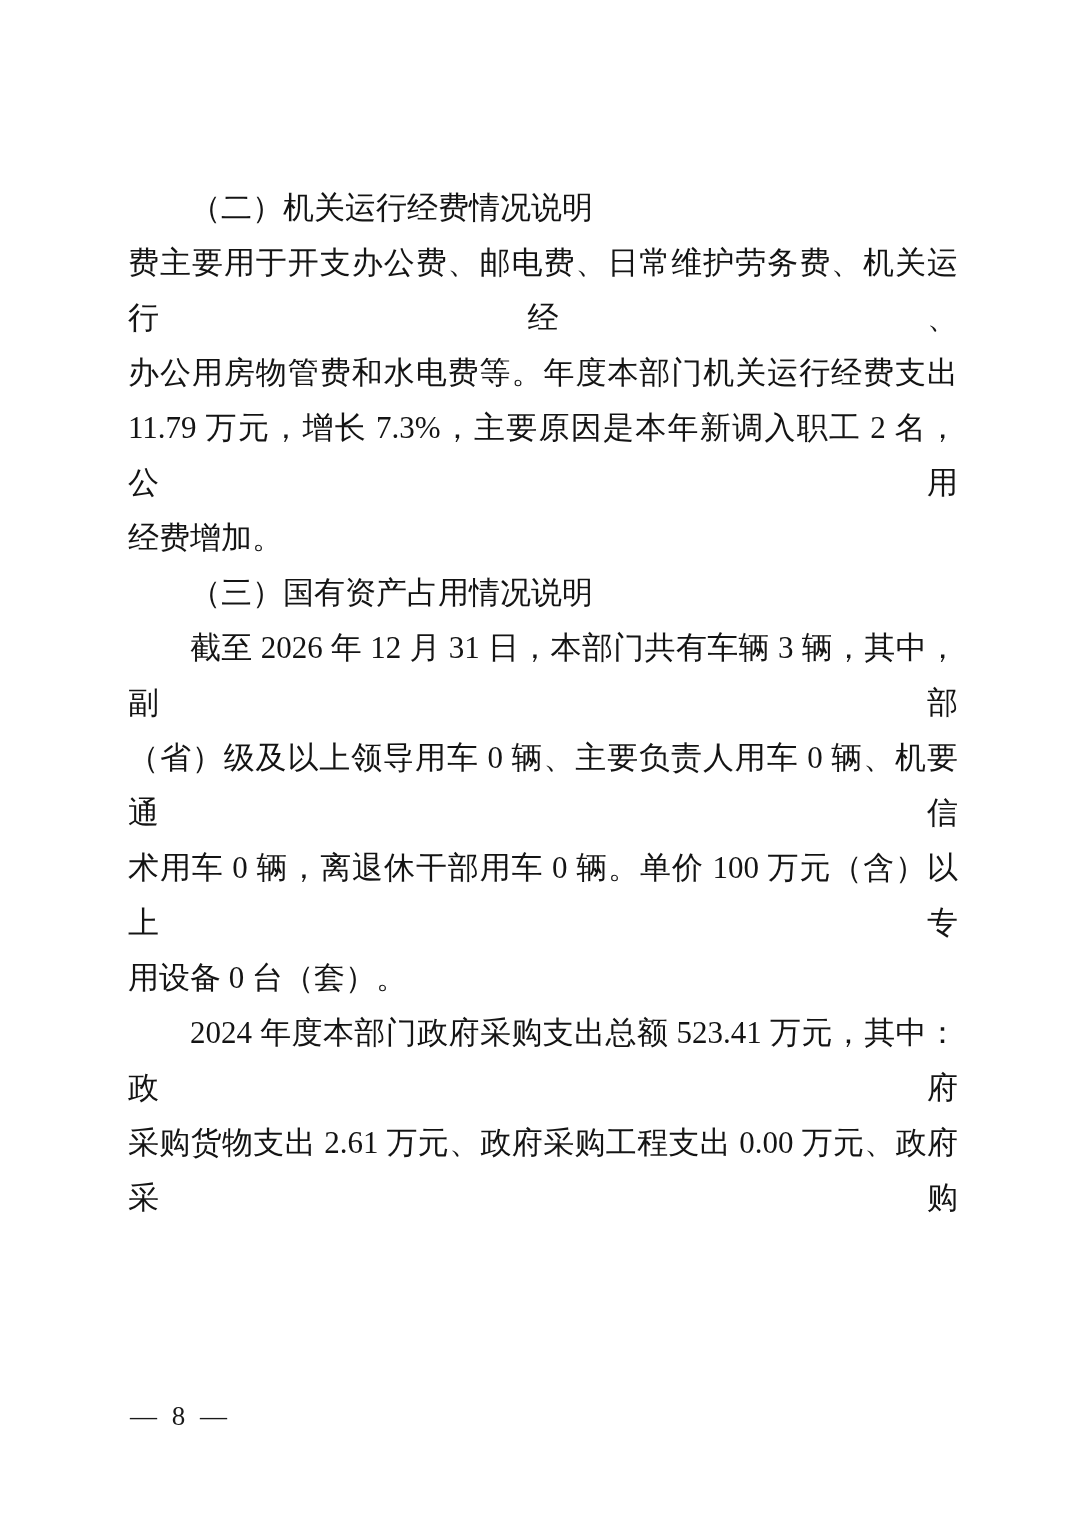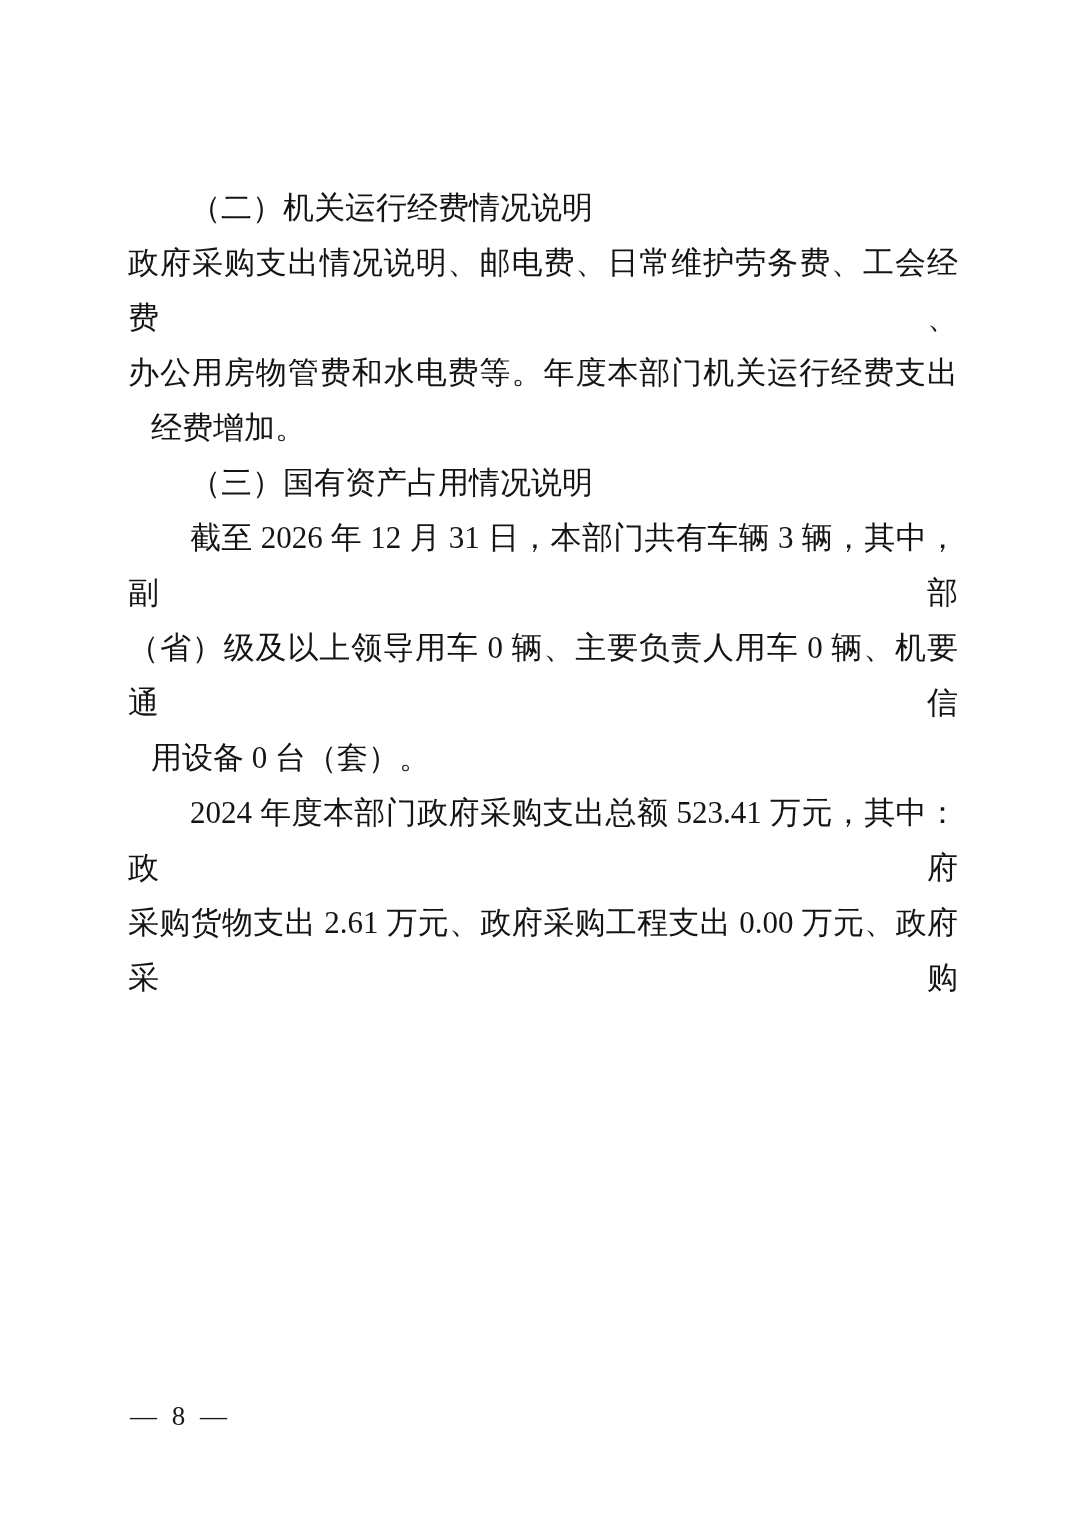--- a/index.html
+++ b/index.html
@@ -32,21 +32,20 @@
     text-align: justify;
     text-align-last: justify;
     text-justify: inter-character;
     white-space: normal;
   }
   .para-first {
     text-indent: 2em;
   }
   .para-last {
     text-align-last: left;
-    margin-left: 23px;
   }
   .sec-heading {
     font-size: 31px;
     line-height: 55px;
     text-indent: 2em;
     text-align: center;
     text-align-last: left;
   }
   .page-number {
     position: absolute;
@@ -58,27 +57,29 @@
     color: #1a1a1a;
   }
 </style>
 </head>
 <body>
 
 <div class="page">
   <div class="content">
 
     <div class="sec-heading">（二）机关运行经费情况说明</div>
-    <div class="line">政府采购支出情况说明、邮电费、日常维护劳务费、工会经费、</div>
+    <div class="line">费主要用于开支办公费、邮电费、日常维护劳务费、机关运行经、</div>
     <div class="line">办公用房物管费和水电费等。年度本部门机关运行经费支出</div>
+    <div class="line">11.79 万元，增长 7.3%，主要原因是本年新调入职工 2 名，公用</div>
     <div class="line para-last">经费增加。</div>
 
     <div class="sec-heading">（三）国有资产占用情况说明</div>
     <div class="line para-first">截至 2026 年 12 月 31 日，本部门共有车辆 3 辆，其中，副部</div>
     <div class="line">（省）级及以上领导用车 0 辆、主要负责人用车 0 辆、机要通信</div>
+    <div class="line">术用车 0 辆，离退休干部用车 0 辆。单价 100 万元（含）以上专</div>
     <div class="line para-last">用设备 0 台（套）。</div>
 
     <div class="line para-first">2024 年度本部门政府采购支出总额 523.41 万元，其中：政府</div>
     <div class="line">采购货物支出 2.61 万元、政府采购工程支出 0.00 万元、政府采购</div>
 
   </div>
 
   <div class="page-number">— 8 —</div>
 </div>
 

